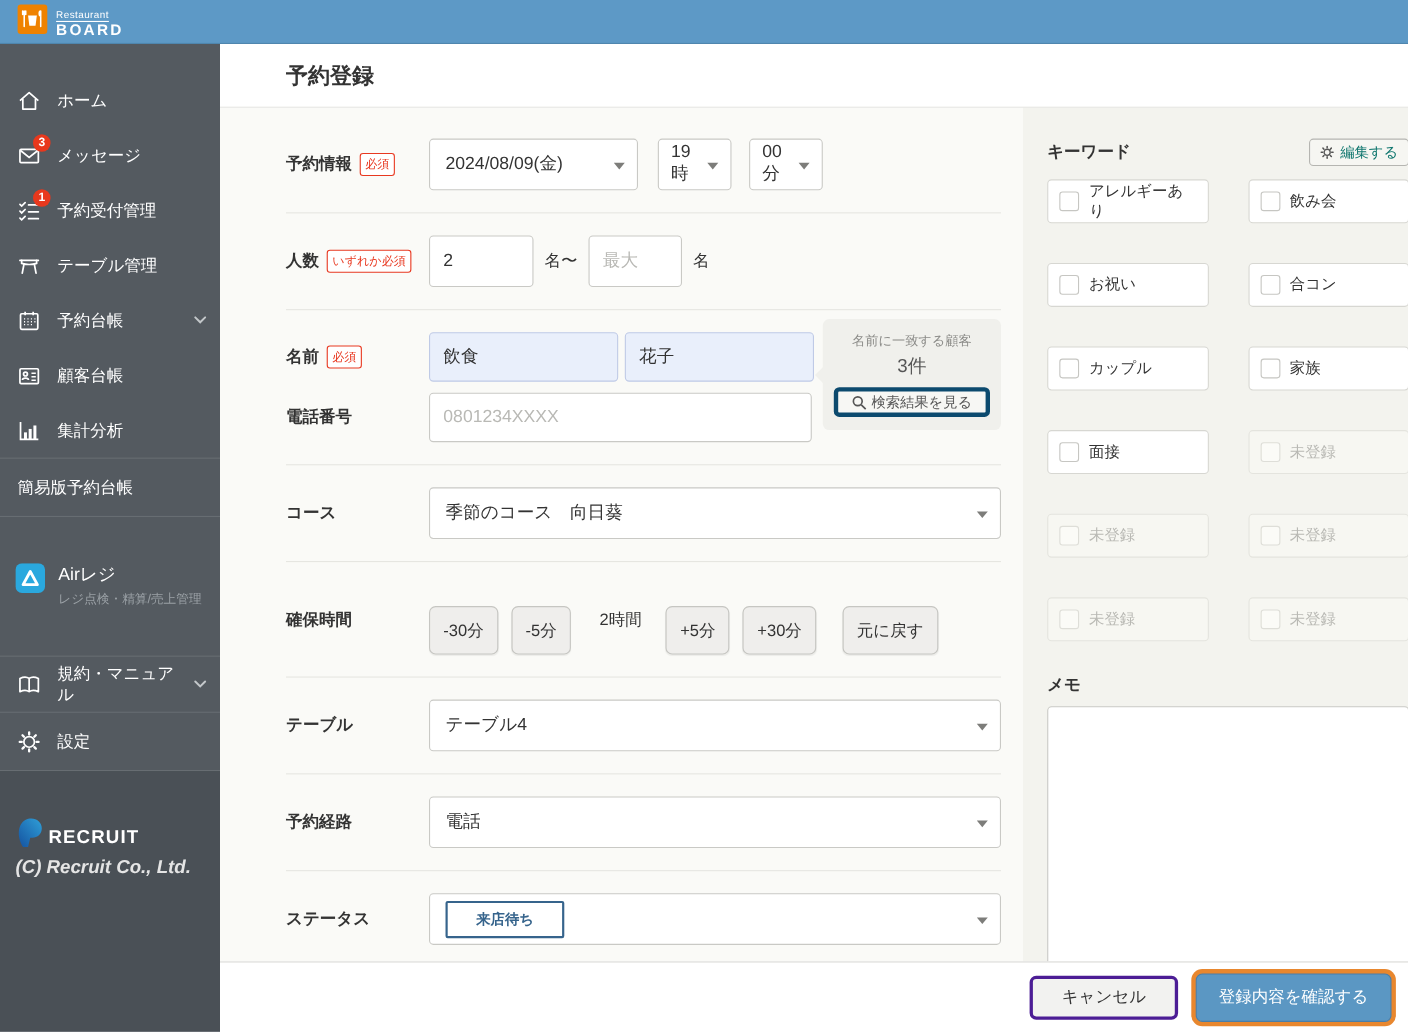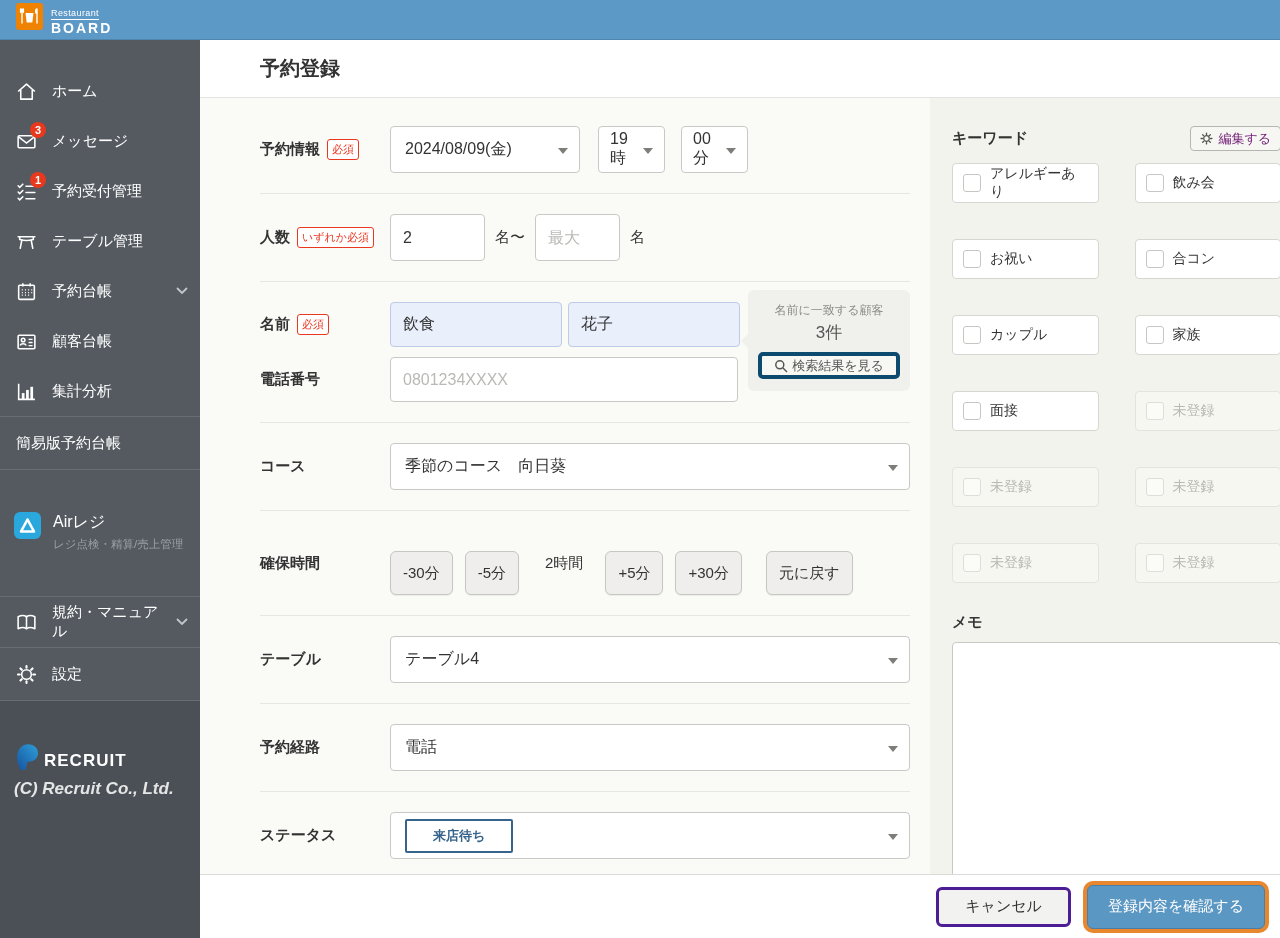--- a/index.html
+++ b/index.html
@@ -74,21 +74,21 @@
   .gbtn { background:#efeeec; border:1px solid #c6c6c2; border-radius:6px; height:44px; color:#333; font-size:15px; padding:0 12px; cursor:pointer; font-family:inherit; box-shadow:0 1px 1px rgba(0,0,0,.06);margin-top:20px; }
   .dur-txt { font-size:15px; color:#333; margin:0 22px 0 26px; }
   .mlg { margin-left:12px; }
   .mxl { margin-left:24px; }
 
   .status-badge { border:2px solid #36648c; color:#36648c; font-size:13px; font-weight:bold; padding:6px 26px; background:#fff; border-radius:2px; }
 
   
   .kw-head { display:flex; align-items:center; justify-content:space-between; margin-top:28px; margin-bottom:12px; }
   .kw-title, .memo-title { font-size:15px; font-weight:bold; color:#333; }
-  .edit-btn { display:inline-flex; align-items:center; gap:5px; background:#f6f6f2; border:1px solid #b5b5b1; border-radius:4px; height:25px; padding:0 9px; font-size:13px; color:#701a75; cursor:pointer; font-family:inherit; }
+  .edit-btn { display:inline-flex; align-items:center; gap:5px; background:#f6f6f2; border:1px solid #b5b5b1; border-radius:4px; height:25px; padding:0 9px; font-size:13px; color:#0f766e; cursor:pointer; font-family:inherit; }
   .kw-grid { display:grid; grid-template-columns:1fr 1fr; column-gap:17px; row-gap:10px;gap:36px; }
   .kw { height:40px; background:#fff; border:1px solid #d7d7d2; border-radius:4px; display:flex; align-items:center; gap:9px; padding:0 10px; font-size:14px; color:#333; cursor:pointer; }
   .kw .cb { width:18px; height:18px; border:1px solid #c6c6c2; border-radius:3px; background:#fff; flex:0 0 18px; }
   .kw.disabled { background:#f7f7f2; border-color:#e4e4de; color:#b9b9b4; cursor:default; }
   .kw.disabled .cb { border-color:#dedeb9; border-color:#dedeD8; background:#fbfbf7; }
   .memo-title { margin-top:30px; }
   .memo-ta { width:100%; height:270px; margin-top:10px; background:#fff; border:1px solid #c9c9c5; border-radius:4px; resize:none; font-family:inherit; font-size:14px; padding:8px; }
   .memo-cnt { text-align:right; font-size:13px; color:#8b8b88; margin-top:7px; }
 
   

